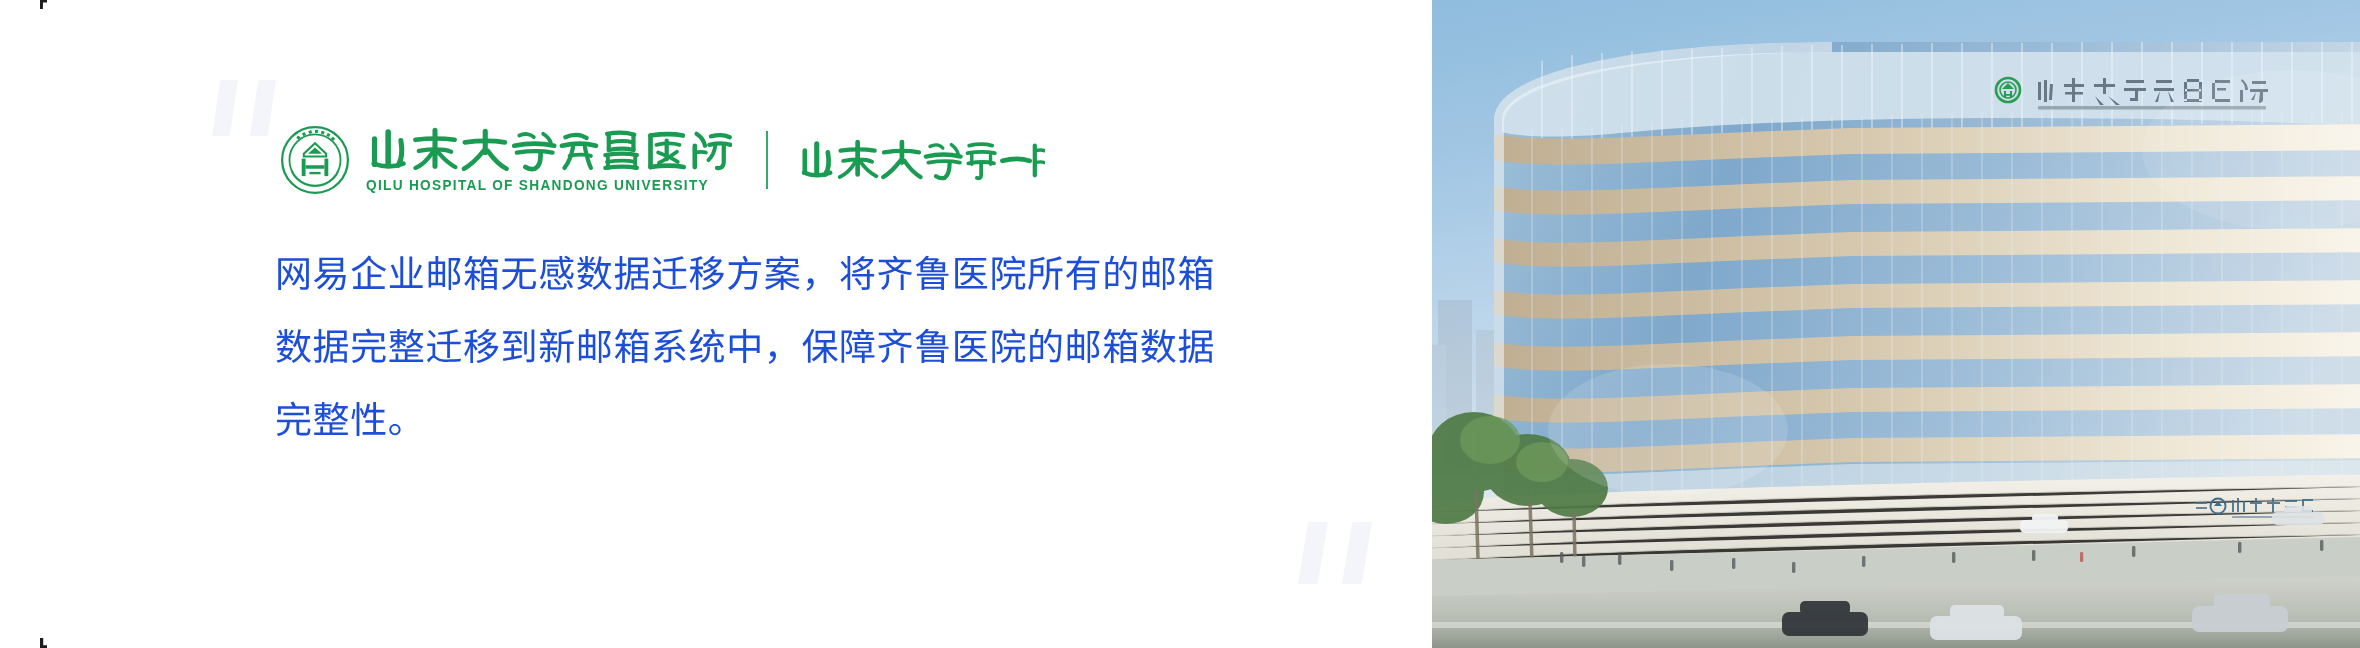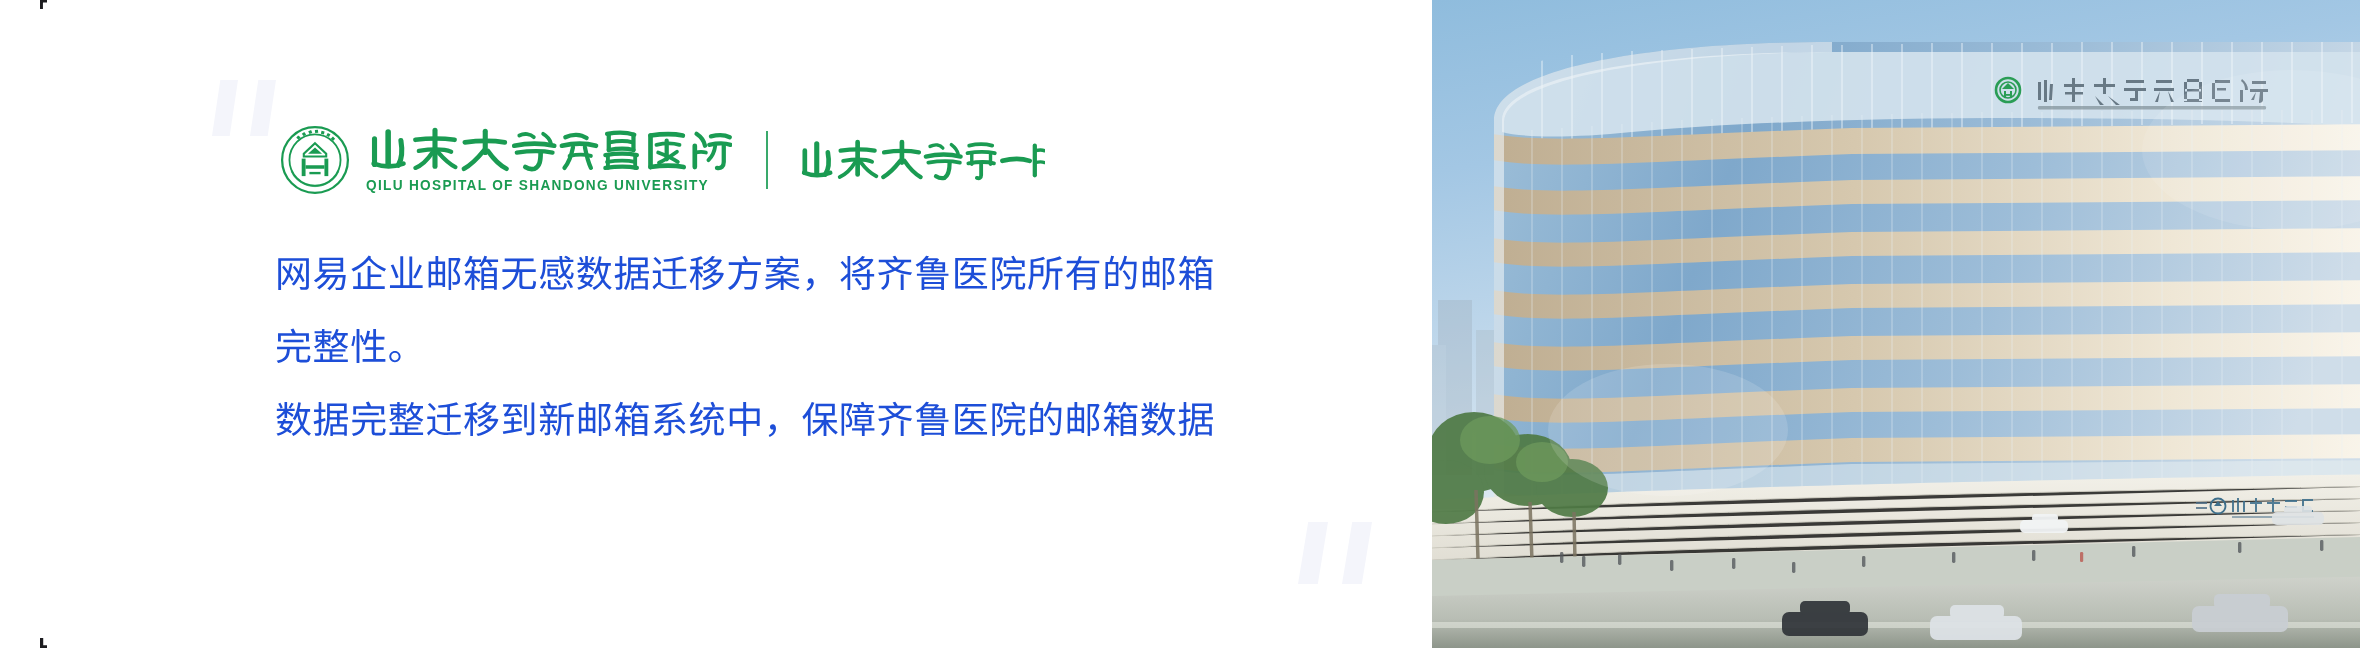--- a/index.html
+++ b/index.html
@@ -284,22 +284,22 @@
         <g fill="none" stroke="#1a9b52" stroke-linecap="round" stroke-linejoin="round" transform="translate(0,0)">
           <path d="M278 10 L278 45" stroke-width="5"></path>
           <path d="M278 16 C283 15 287 15 289 16" stroke-width="4"></path>
           <path d="M278 30 C283 29 287 29 289 30" stroke-width="4"></path>
         </g>
       </svg>
     </div>
 
     <div class="body-copy">
       <div>网易企业邮箱无感数据迁移方案，将齐鲁医院所有的邮箱</div>
+      <div>数据完整迁移到新邮箱系统中，保障齐鲁医院的邮箱数据</div>
       <div>完整性。</div>
-      <div>数据完整迁移到新邮箱系统中，保障齐鲁医院的邮箱数据</div>
     </div>
   </div>
 
   <div class="photo">
     <svg viewBox="0 0 968 648" preserveAspectRatio="xMidYMid slice">
       <defs>
         <linearGradient id="sky" x1="0" y1="0" x2="0.25" y2="1">
           <stop offset="0%" stop-color="#8fbcdd"></stop>
           <stop offset="25%" stop-color="#a3c7e4"></stop>
           <stop offset="55%" stop-color="#c4daec"></stop>

